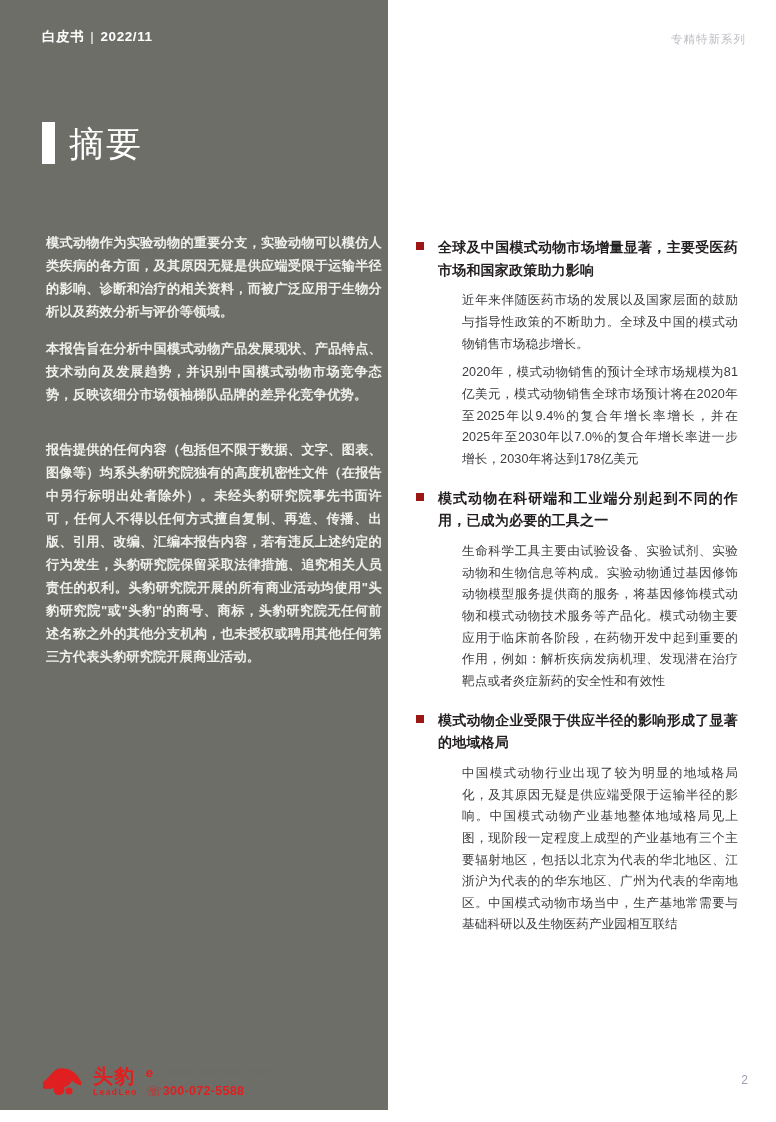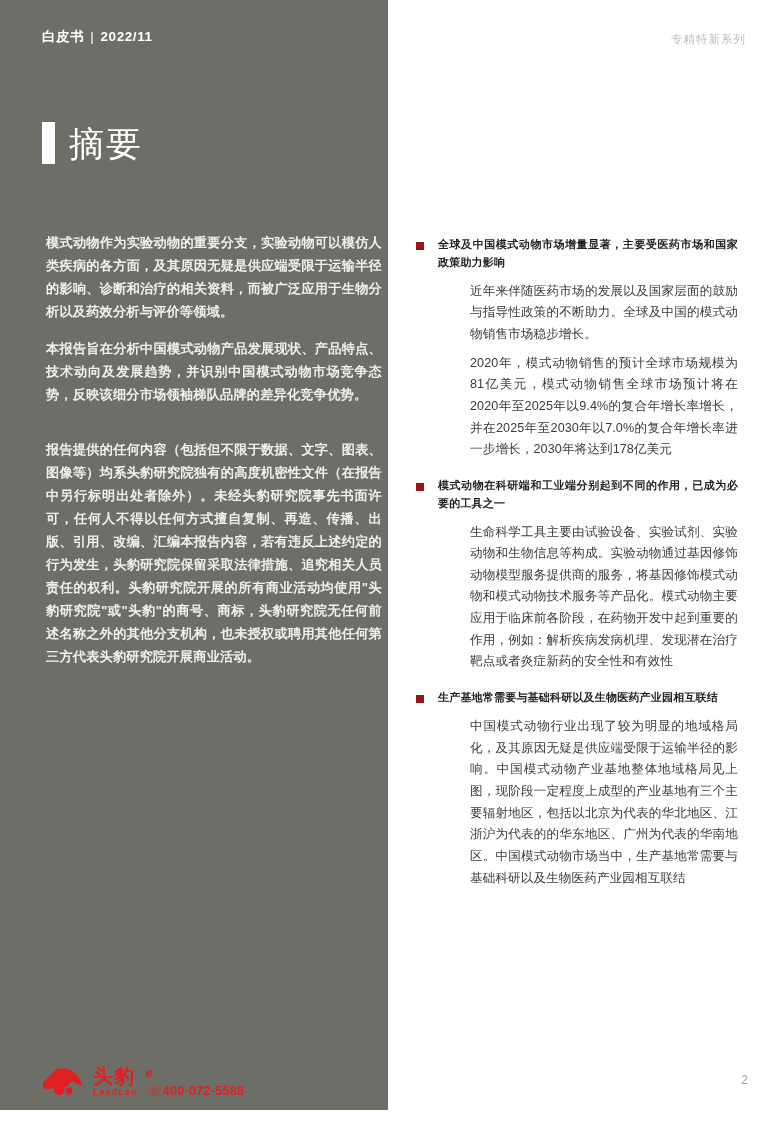--- a/index.html
+++ b/index.html
@@ -113,32 +113,32 @@
   .bullet-square {
     width: 8px;
     height: 8px;
     background: #9c1616;
     flex: none;
     margin-top: 6px;
     margin-right: 14px;
   }
   .bullet-title {
     color: #231f20;
-    font-size: 11px;
+    font-size: 14px;
     line-height: 1.62;
     font-weight: bold;
     letter-spacing: 0.2px;
     text-align: justify;
     text-justify: inter-ideograph;
   }
   .bullet-body {
     padding-left: 42px;
   }
   .bullet-body p {
-    margin: 0 0 7px 12px;
+    margin: 0 0 7px 4px;
     color: #3b3b3f;
     font-size: 12.6px;
     line-height: 1.72;
     text-align: justify;
     text-justify: inter-ideograph;
     letter-spacing: 0.1px;
   }
 
   
   .footer-logo {
@@ -257,21 +257,21 @@
       <span class="bullet-title">模式动物在科研端和工业端分别起到不同的作用，已成为必要的工具之一</span>
     </div>
     <div class="bullet-body">
       <p>生命科学工具主要由试验设备、实验试剂、实验动物和生物信息等构成。实验动物通过基因修饰动物模型服务提供商的服务，将基因修饰模式动物和模式动物技术服务等产品化。模式动物主要应用于临床前各阶段，在药物开发中起到重要的作用，例如：解析疾病发病机理、发现潜在治疗靶点或者炎症新药的安全性和有效性</p>
     </div>
   </div>
 
   <div class="bullet-group">
     <div class="bullet-head">
       <span class="bullet-square"></span>
-      <span class="bullet-title">生产基地常需要与基础科研以及生物医药产业园相互联结</span>
+      <span class="bullet-title">模式动物企业受限于供应半径的影响形成了显著的地域格局</span>
     </div>
     <div class="bullet-body">
       <p>中国模式动物行业出现了较为明显的地域格局化，及其原因无疑是供应端受限于运输半径的影响。中国模式动物产业基地整体地域格局见上图，现阶段一定程度上成型的产业基地有三个主要辐射地区，包括以北京为代表的华北地区、江浙沪为代表的的华东地区、广州为代表的华南地区。中国模式动物市场当中，生产基地常需要与基础科研以及生物医药产业园相互联结</p>
     </div>
   </div>
 
 </div>
 
 <div class="footer-logo">
   <svg class="leopard" viewBox="0 0 88 60">
@@ -287,18 +287,18 @@
     <div class="logo-cn">头豹</div>
     <div class="logo-en">LeadLeo</div>
   </div>
   <div class="contact-block">
     <div class="contact-row">
       <span class="contact-ico">e</span>
       <span class="contact-txt">www.leadleo.com</span>
     </div>
     <div class="contact-row">
       <span class="contact-ico">☏</span>
-      <span class="contact-txt red">400-072-5588</span>
+      <span class="contact-txt red">300-072-5588</span>
     </div>
   </div>
 </div>
 
 <div class="page-num">2</div>
 
 </body></html>

